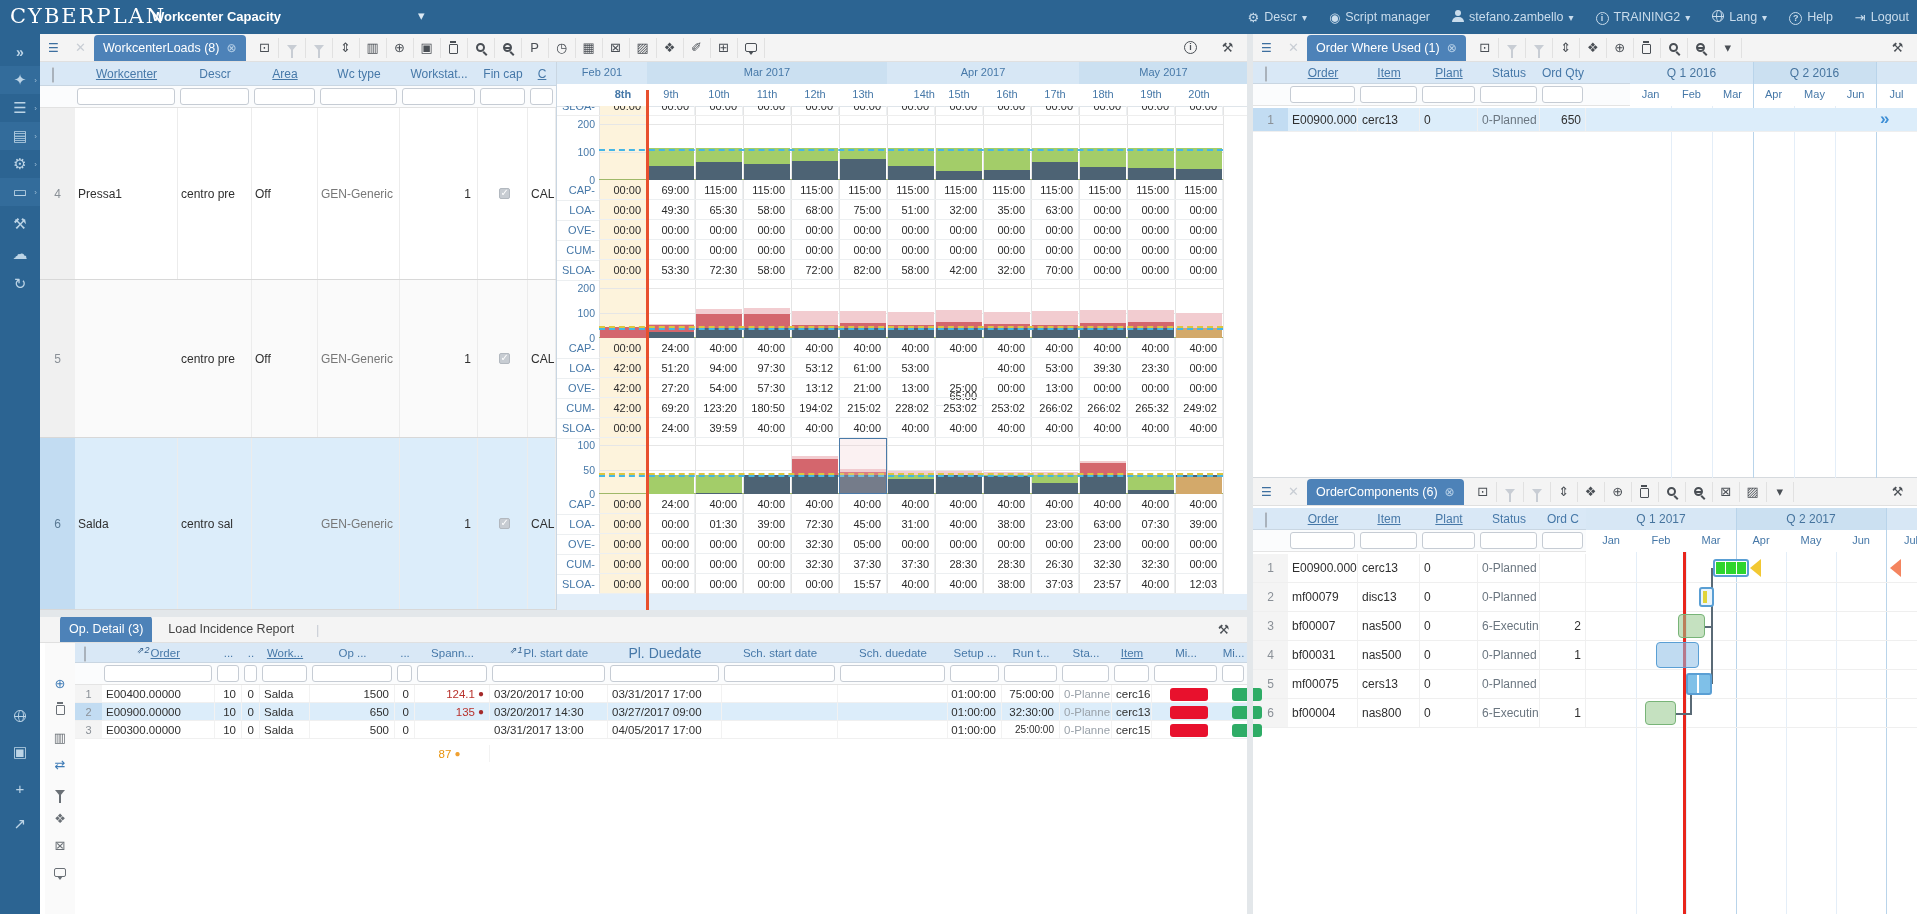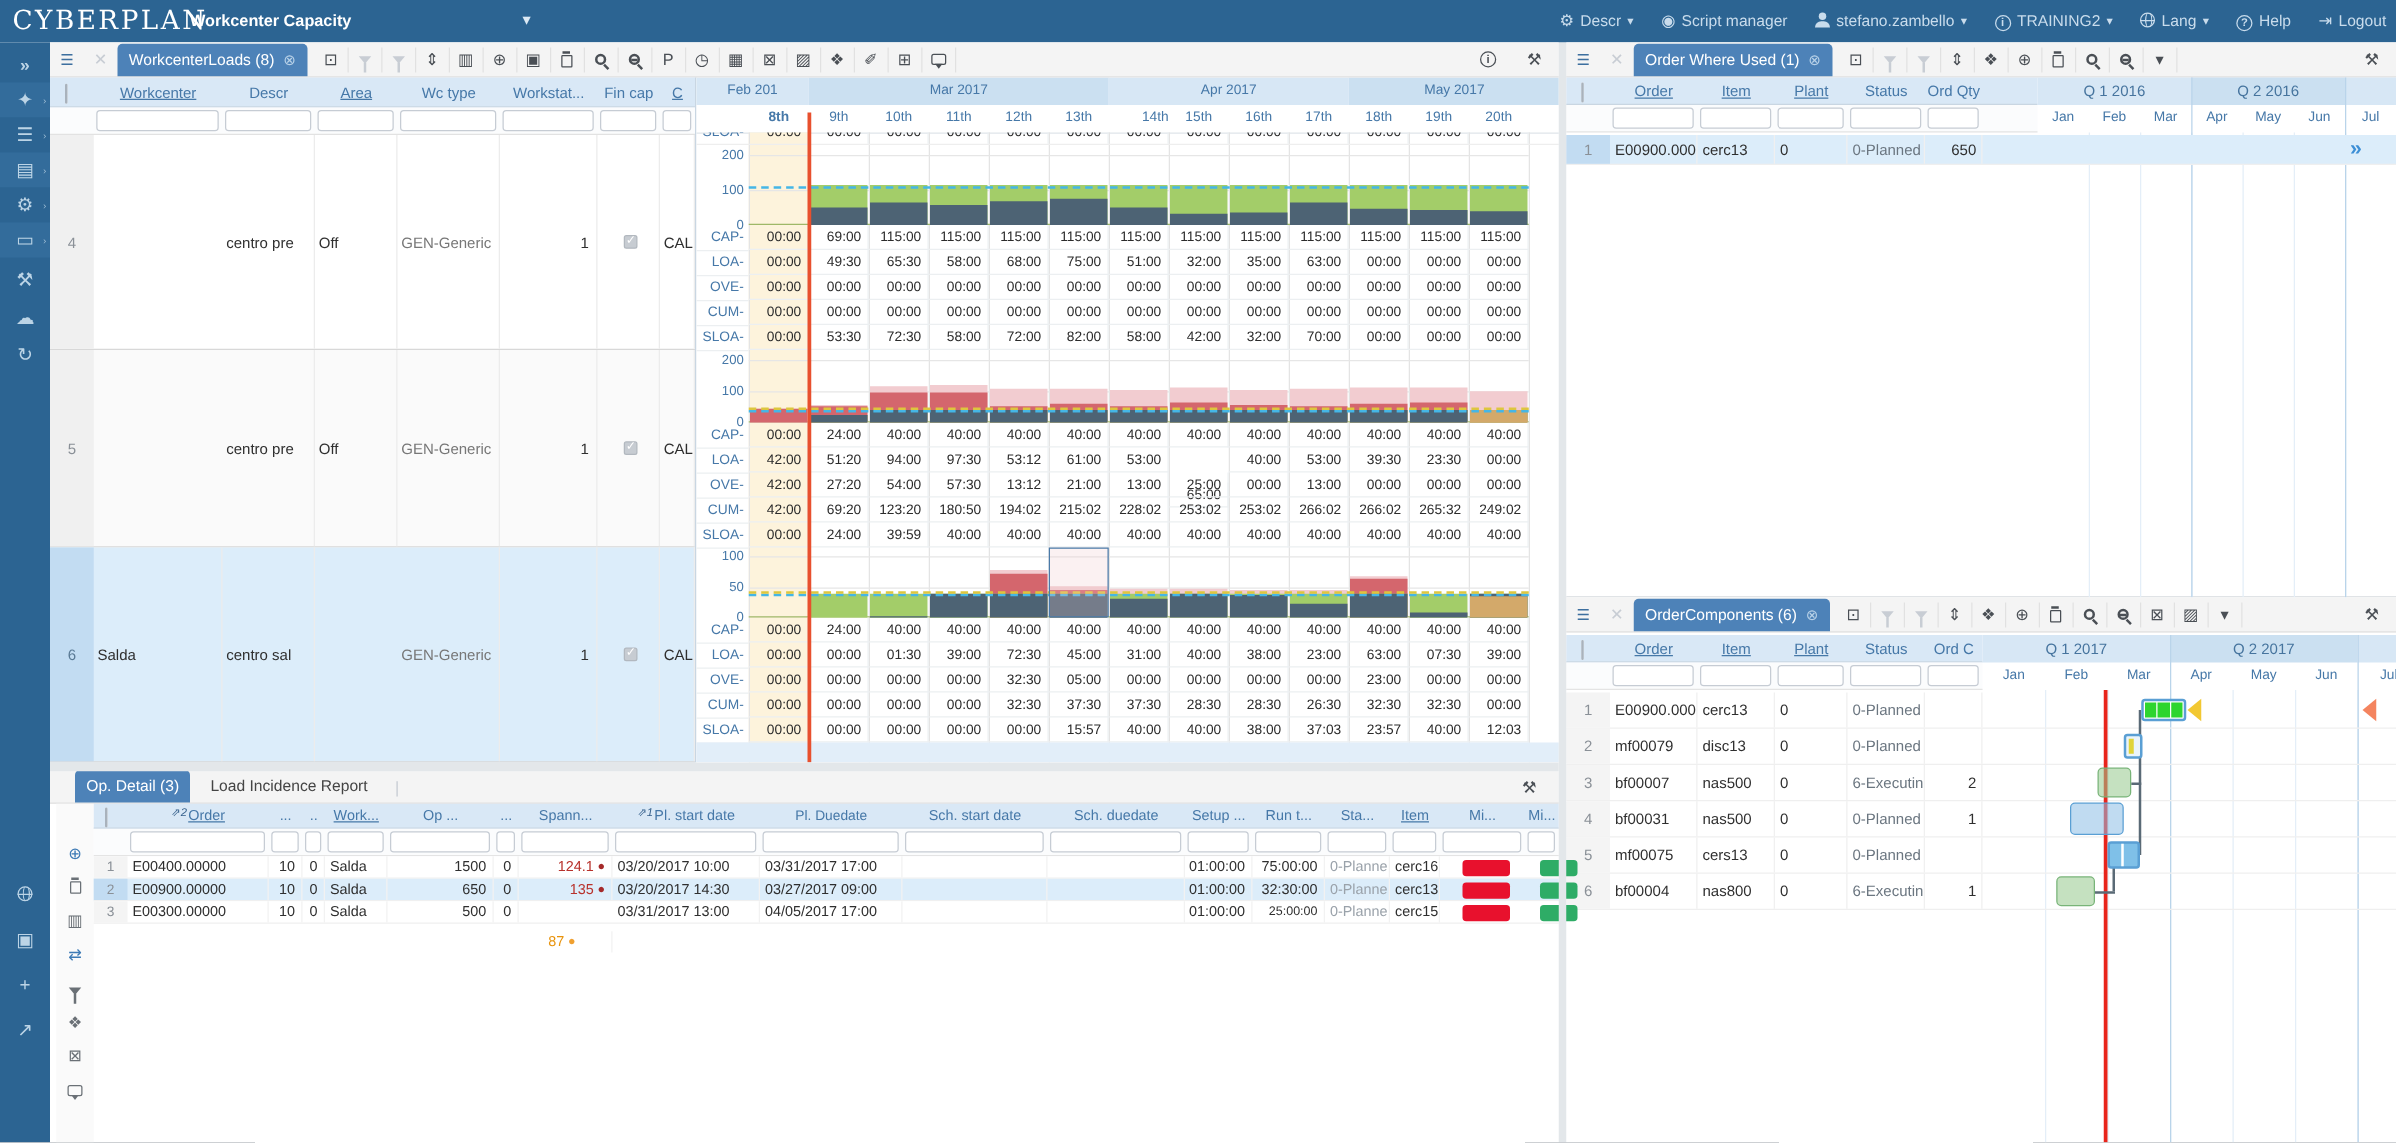--- a/index.html
+++ b/index.html
@@ -246,20 +246,21 @@
       <div class="abs" style="left: 0px; top: 52px; width: 516px; height: 22px; border-bottom: 1px solid rgb(226, 226, 226); background: rgb(251, 252, 253);"></div>
       <input class="fin" style="left: 37px; top: 54px; width: 98px;">
       <input class="fin" style="left: 140px; top: 54px; width: 69px;">
       <input class="fin" style="left: 214px; top: 54px; width: 61px;">
       <input class="fin" style="left: 280px; top: 54px; width: 77px;">
       <input class="fin" style="left: 362px; top: 54px; width: 73px;">
       <input class="fin" style="left: 440px; top: 54px; width: 45px;">
       <input class="fin" style="left: 490px; top: 54px; width: 23px;">
       <div class="abs" style="left: 0px; top: 74px; width: 516px; height: 172px; border-bottom: 1px solid rgb(216, 216, 216); background: rgb(255, 255, 255);">
         <div class="rownum" style="left: 0px; top: 0px; width: 35px; height: 100%;">4</div>
+        <div class="cell" style="left: 35px; top: 0px; width: 103px; height: 100%; padding-left: 3px; border-right: 1px solid rgb(236, 236, 236);">Pressa1</div>
         <div class="cell" style="left: 138px; top: 0px; width: 74px; height: 100%; padding-left: 3px; border-right: 1px solid rgb(236, 236, 236);">centro pre</div>
         <div class="cell" style="left: 212px; top: 0px; width: 66px; height: 100%; padding-left: 3px; border-right: 1px solid rgb(236, 236, 236);">Off</div>
         <div class="cell" style="left: 278px; top: 0px; width: 82px; height: 100%; padding-left: 3px; border-right: 1px solid rgb(236, 236, 236); color: rgb(119, 119, 119);">GEN-Generic</div>
         <div class="cell" style="left: 360px; top: 0px; width: 78px; height: 100%; padding-left: 3px; border-right: 1px solid rgb(236, 236, 236); justify-content: flex-end; padding-right: 6px;">1</div>
         <div class="cell" style="left: 438px; top: 0px; width: 50px; height: 100%; padding-left: 3px; border-right: 1px solid rgb(236, 236, 236); justify-content: center;">
           <span class="cb checked"></span>
         </div>
         <div class="cell" style="left: 488px; top: 0px; width: 28px; height: 100%; padding-left: 3px; border-right: 1px solid rgb(236, 236, 236);">CAL</div>
       </div>
       <div class="abs" style="left: 0px; top: 246px; width: 516px; height: 158px; border-bottom: 1px solid rgb(216, 216, 216); background: rgb(250, 250, 250);">
@@ -979,21 +980,21 @@
       <div class="hcell" style="left: 355px; top: 26px; width: 20px; height: 20px; font-size: 11.5px;">
         <span class="lbl">...</span>
       </div>
       <div class="hcell" style="left: 375px; top: 26px; width: 75px; height: 20px; font-size: 11.5px;">
         <span class="lbl">Spann...</span>
       </div>
       <div class="hcell" style="left: 450px; top: 26px; width: 118px; height: 20px; font-size: 11.5px;">
         <span class="sortnum">⇗1</span>
         <span class="lbl">Pl. start date</span>
       </div>
-      <div class="hcell" style="left: 568px; top: 26px; width: 114px; height: 20px; font-size: 11px;">
+      <div class="hcell" style="left: 568px; top: 26px; width: 114px; height: 20px; font-size: 14px;">
         <span class="lbl">Pl. Duedate</span>
       </div>
       <div class="hcell" style="left: 682px; top: 26px; width: 116px; height: 20px; font-size: 11.5px;">
         <span class="lbl">Sch. start date</span>
       </div>
       <div class="hcell" style="left: 798px; top: 26px; width: 110px; height: 20px; font-size: 11.5px;">
         <span class="lbl">Sch. duedate</span>
       </div>
       <div class="hcell" style="left: 908px; top: 26px; width: 54px; height: 20px; font-size: 11.5px;">
         <span class="lbl">Setup ...</span>

